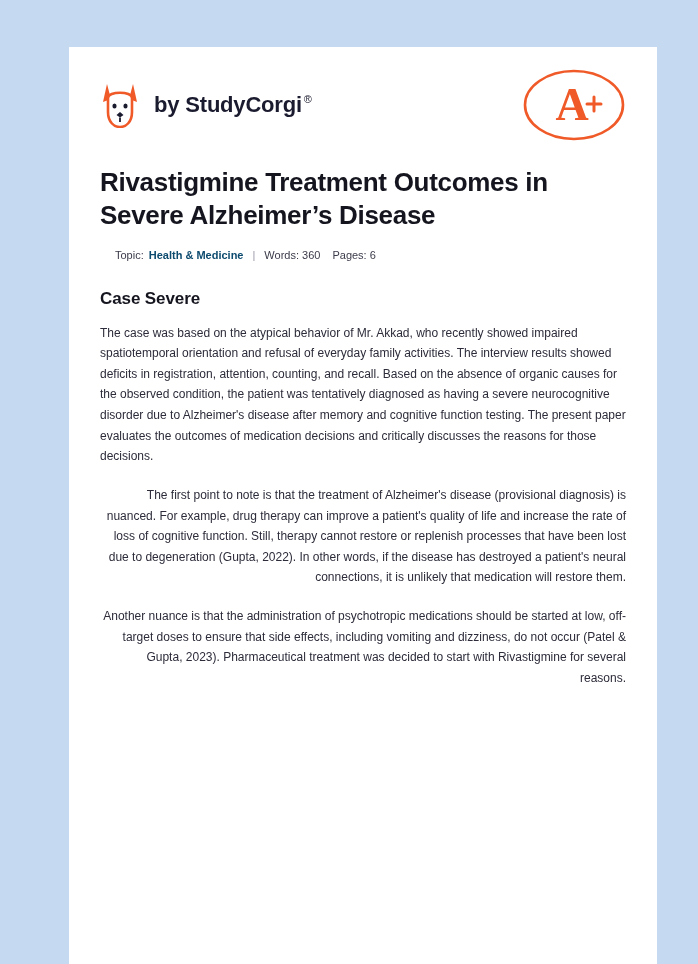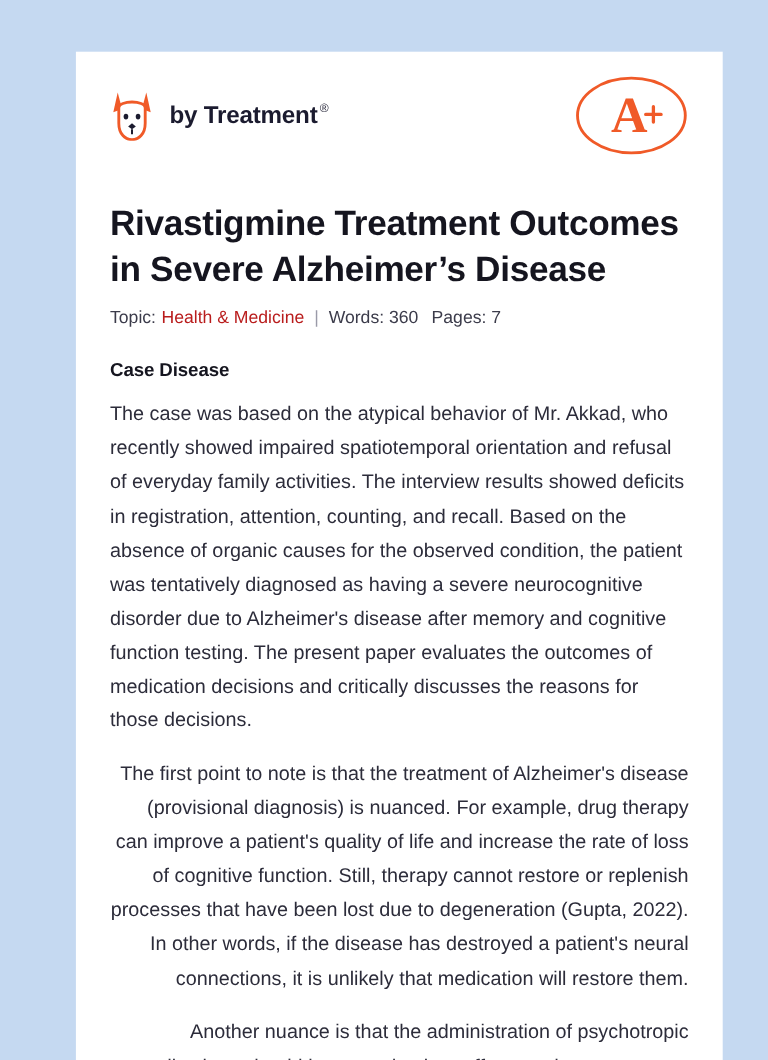--- a/index.html
+++ b/index.html
@@ -69,61 +69,62 @@
   }
   .grade-badge {
     width: 104px;
     height: 76px;
     position: relative;
   }
   .grade-badge svg {
     display: block;
   }
   .title {
-    font-size: 32px;
+    font-size: 26px;
     line-height: 1.28;
     font-weight: bold;
     color: #15151f;
-    margin: 31px 0 0 0;
+    margin: 14px 0 0 0;
     letter-spacing: -0.3px;
   }
   .meta {
     margin-top: 16px;
-    font-size: 16px;
+    font-size: 11px;
     color: #3b3b4a;
     display: flex;
     align-items: center;
     flex-wrap: wrap;
     gap: 0;
+    margin-left: 15px;
   }
   .meta .label { color: #3b3b4a; }
   .meta .topic-link {
-    color: #b91c1c;
+    color: #0c4a6e;
     text-decoration: none;
     margin-left: 5px;
-    font-weight: normal;
+    font-weight: bold;
   }
   .meta .sep {
     color: #9a9aa8;
     margin: 0 9px;
   }
   .meta .words { margin-right: 12px; }
   h2.section {
     font-size: 17px;
     font-weight: bold;
     color: #15151f;
     margin: 28px 0 0 0;
     letter-spacing: -0.1px;
   }
   h2.section.spaced {
     margin-top: 33px;
     font-size: 19px;
   }
   p.body-text {
-    font-size: 18px;
+    font-size: 12px;
     line-height: 1.72;
     color: #2c2c3a;
     margin: 14px 0 0 0;
   }
   p.body-text + p.body-text {
     margin-top: 18px;
     text-align: right;
   }
 </style>
 </head>
@@ -139,42 +140,42 @@
           <path d="M33 2 L37 20 L29 17 Z" fill="#f05a28"></path>
           <path d="M8 16 C8 9 32 9 32 16 L32 30 C32 40 26 45 20 45 C14 45 8 40 8 30 Z" fill="#ffffff" stroke="#f05a28" stroke-width="2.6"></path>
           <ellipse cx="14.5" cy="24" rx="2.1" ry="2.6" fill="#1b1b2f"></ellipse>
           <ellipse cx="25.5" cy="24" rx="2.1" ry="2.6" fill="#1b1b2f"></ellipse>
           <path d="M20 30 L16.5 33 L20 35.5 L23.5 33 Z" fill="#1b1b2f"></path>
           <path d="M20 35.5 L20 40" stroke="#1b1b2f" stroke-width="1.8" fill="none"></path>
         </svg>
       </span>
       <div class="brand-text">
         <span class="by">by</span>
-        <span class="name">Treatment</span>
+        <span class="name">StudyCorgi</span>
         <span class="reg">®</span>
       </div>
     </div>
     <div class="grade-badge">
       <svg width="104" height="76" viewBox="0 0 104 76" xmlns="http://www.w3.org/2000/svg">
         <ellipse cx="52" cy="38" rx="49" ry="34" fill="none" stroke="#f05a28" stroke-width="2.6"></ellipse>
         <text x="50" y="53" font-family="Liberation Serif, serif" font-size="46" font-weight="bold" fill="#f05a28" text-anchor="middle">A</text>
         <path d="M72 30 L72 44 M65 37 L79 37" stroke="#f05a28" stroke-width="3" stroke-linecap="round"></path>
       </svg>
     </div>
   </div>
 
   <h1 class="title">Rivastigmine Treatment Outcomes in Severe Alzheimer’s Disease</h1>
 
   <div class="meta">
     <span class="label">Topic:</span>
     <a class="topic-link" href="#">Health &amp; Medicine</a>
     <span class="sep">|</span>
     <span class="words">Words: 360</span>
-    <span class="pages">Pages: 7</span>
+    <span class="pages">Pages: 6</span>
   </div>
 
-  <h2 class="section">Case Disease</h2>
+  <h2 class="section">Case Severe</h2>
   <p class="body-text">The case was based on the atypical behavior of Mr. Akkad, who recently showed impaired spatiotemporal orientation and refusal of everyday family activities. The interview results showed deficits in registration, attention, counting, and recall. Based on the absence of organic causes for the observed condition, the patient was tentatively diagnosed as having a severe neurocognitive disorder due to Alzheimer's disease after memory and cognitive function testing. The present paper evaluates the outcomes of medication decisions and critically discusses the reasons for those decisions.</p>
 
   <p class="body-text">The first point to note is that the treatment of Alzheimer's disease (provisional diagnosis) is nuanced. For example, drug therapy can improve a patient's quality of life and increase the rate of loss of cognitive function. Still, therapy cannot restore or replenish processes that have been lost due to degeneration (Gupta, 2022). In other words, if the disease has destroyed a patient's neural connections, it is unlikely that medication will restore them.</p>
   <p class="body-text">Another nuance is that the administration of psychotropic medications should be started at low, off-target doses to ensure that side effects, including vomiting and dizziness, do not occur (Patel &amp; Gupta, 2023). Pharmaceutical treatment was decided to start with Rivastigmine for several reasons.</p>
 
 </div>
 
 </body></html>

